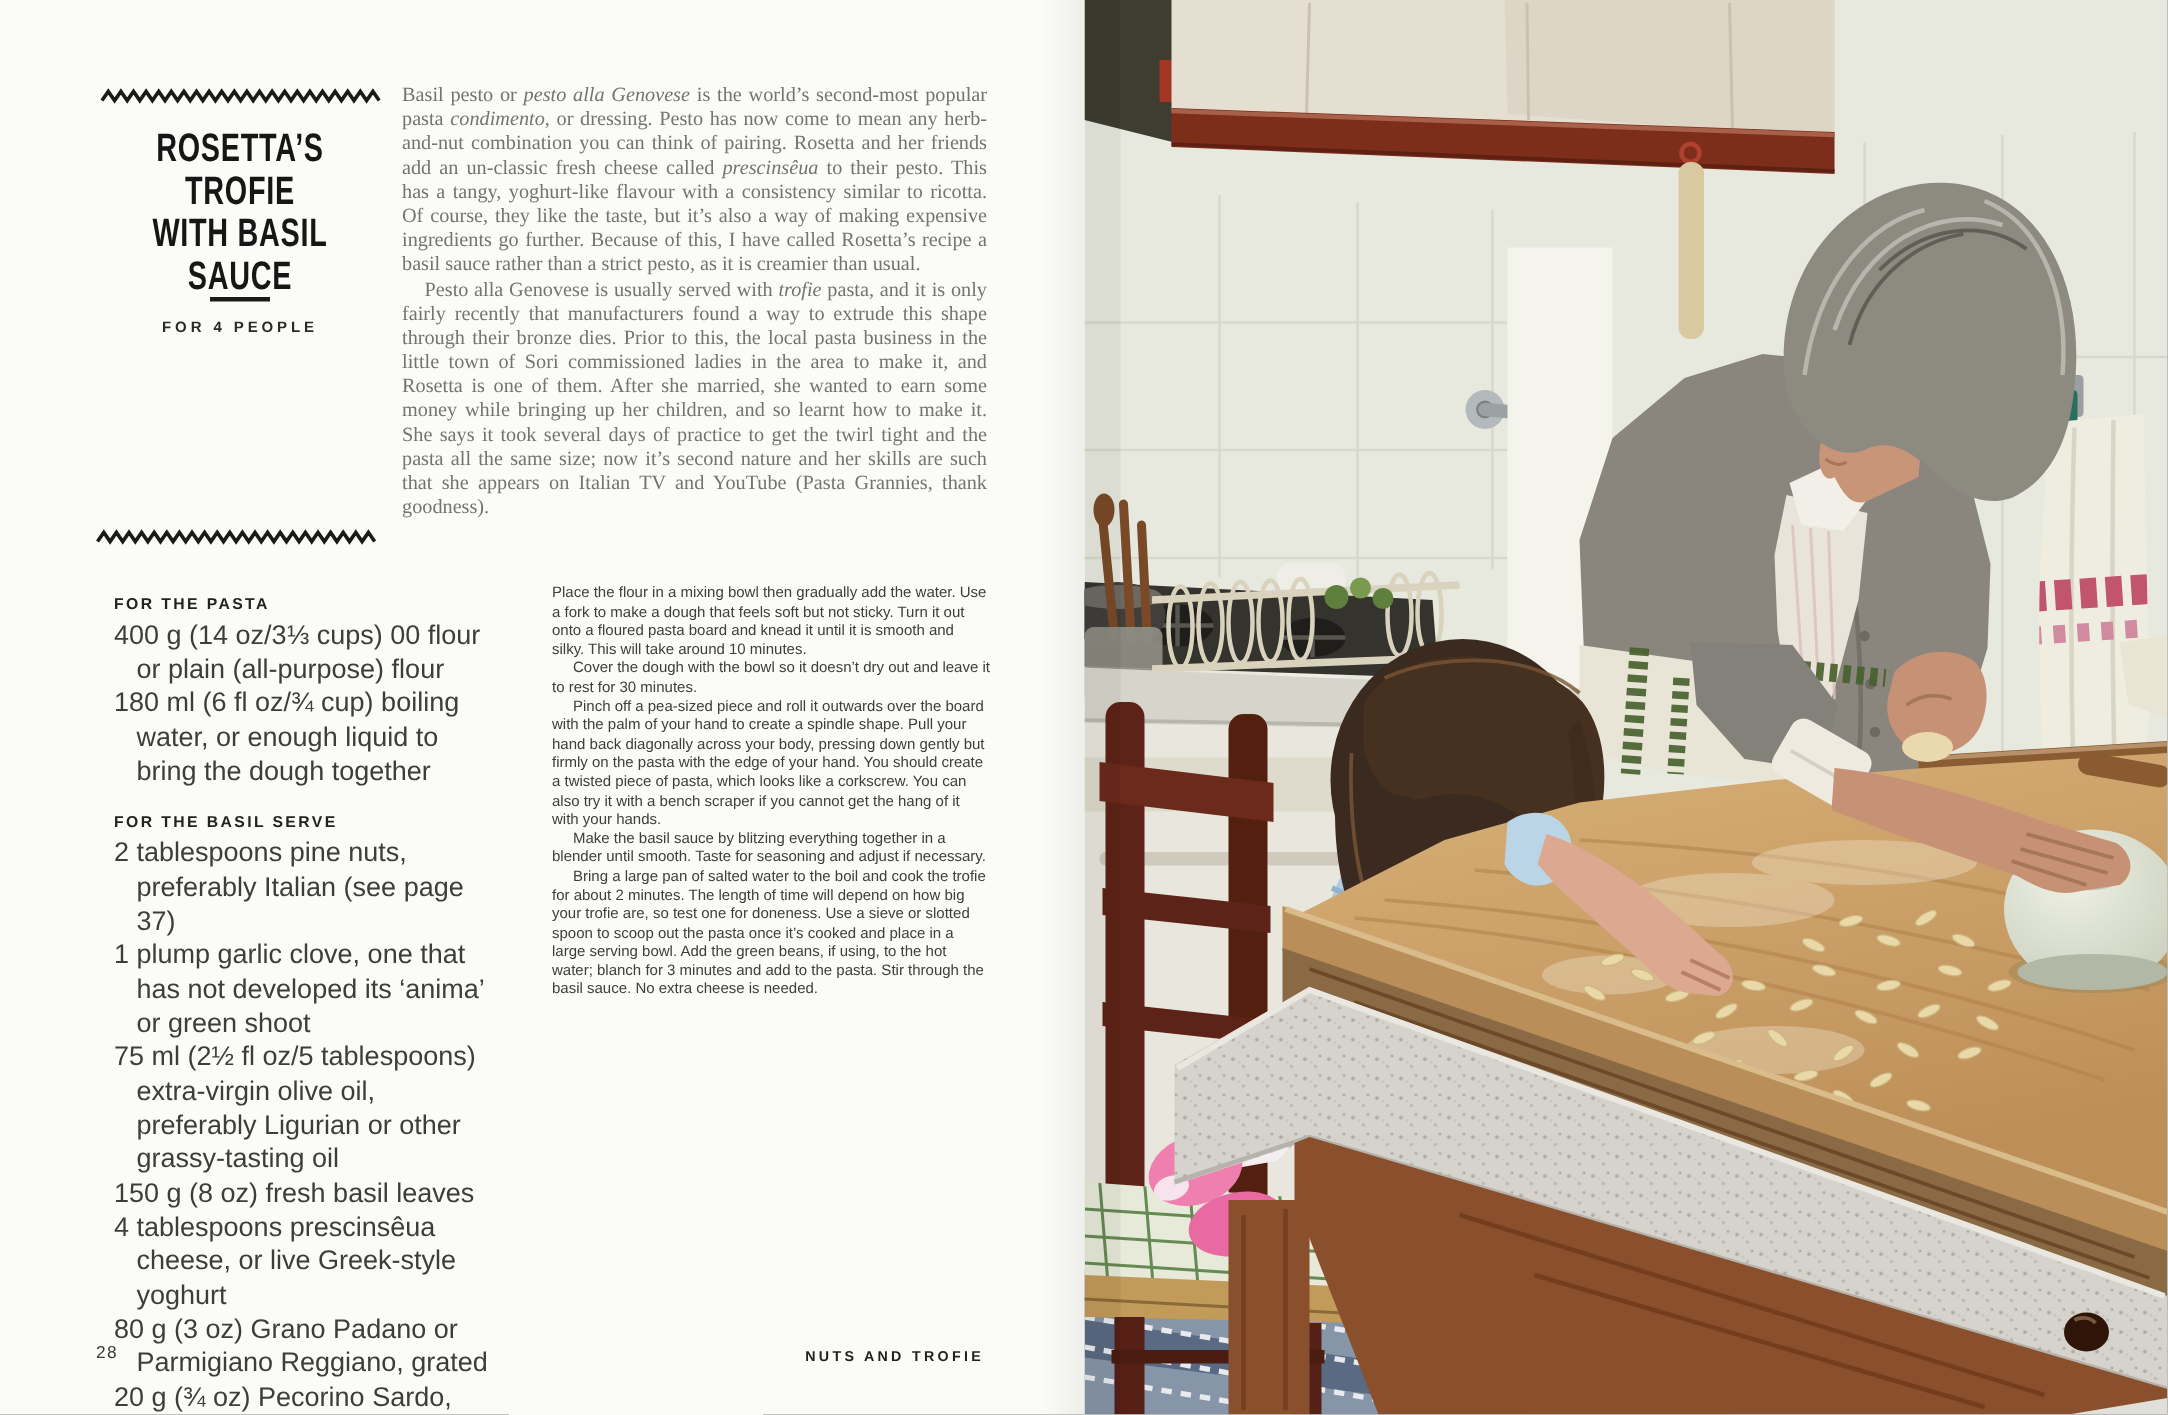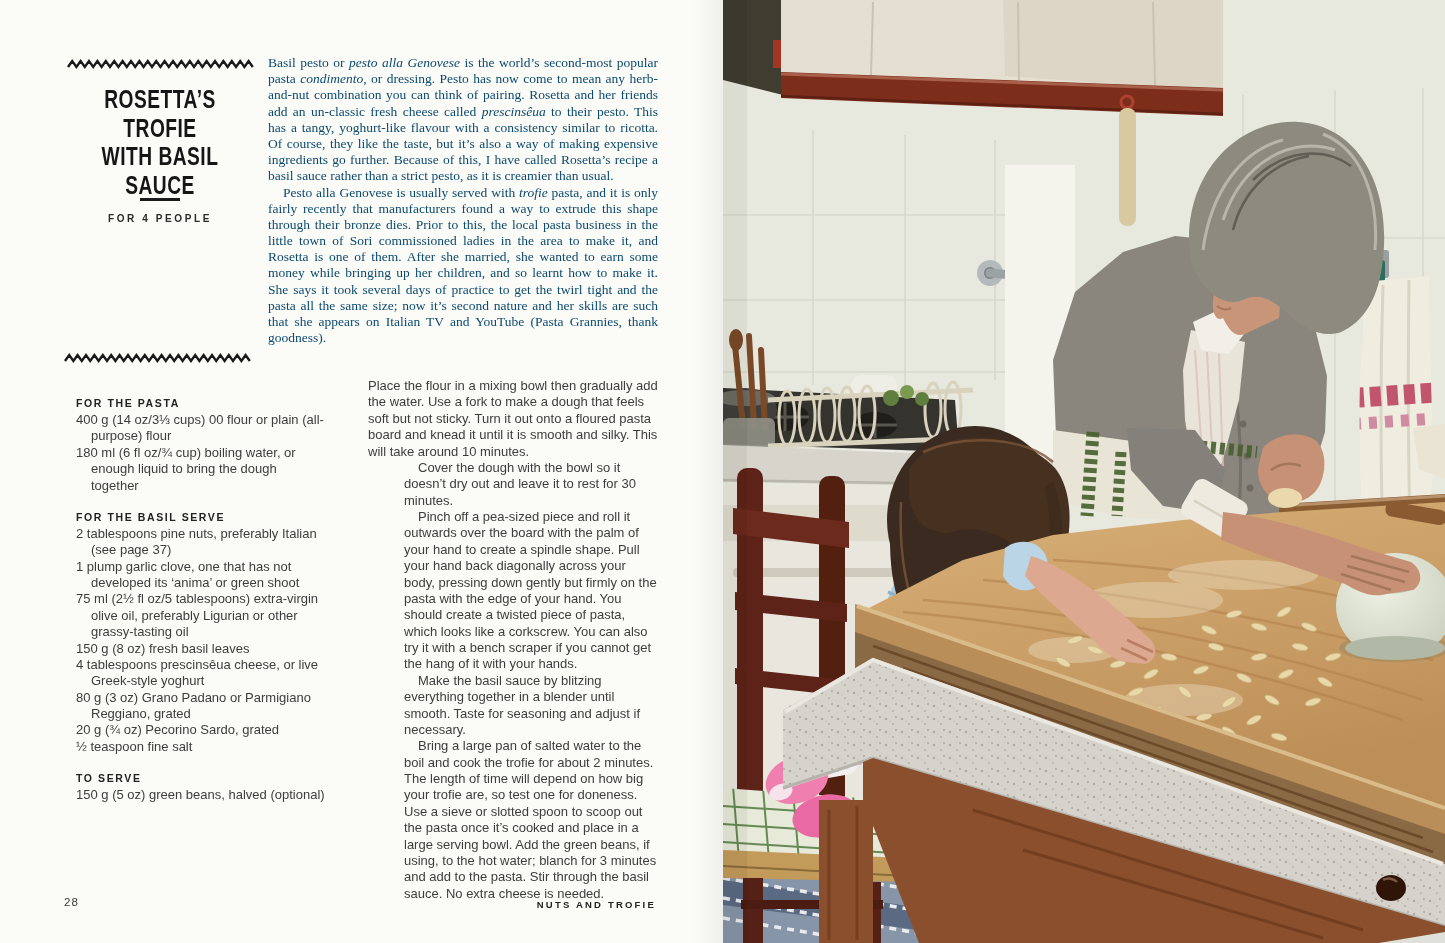--- a/index.html
+++ b/index.html
@@ -10,32 +10,32 @@
   .gutter{position:absolute;left:693px;top:0;width:30px;height:943px;
           background:linear-gradient(to right,rgba(0,0,0,0),rgba(0,0,0,.05));}
   .title-block{position:absolute;left:63px;top:58px;width:194px;text-align:center;color:#161616;}
   .zigzag{display:block;margin:0 auto;}
   .recipe-title{margin:16px 0 0 0;font-size:20px;font-weight:700;letter-spacing:.5px;
         line-height:1.08;transform:scale(.96,1.32);transform-origin:50% 0;color:#161616;}
   .title-divider{width:40px;height:3px;background:#1a1a1a;margin:26px auto 12px auto;}
   .serving{font-size:10px;font-weight:700;letter-spacing:2.6px;color:#2a2a2a;}
   .intro{position:absolute;left:268px;top:55px;width:390px;
          font-family:"Liberation Serif",serif;font-size:13.5px;line-height:1.2;
-         text-align:justify;color:#0c4a6e;}
+         text-align:justify;color:#737373;}
   .intro p{margin:0;}
   .intro p + p{text-indent:15px;}
   .zig2{position:absolute;left:63px;top:352px;}
   .ingredients{position:absolute;left:76px;top:397px;width:252px;color:#3d3d3d;}
   .ing-section{margin:0 0 17px 0;}
   .ing-heading{margin:0 0 3px 0;font-size:10.5px;font-weight:700;letter-spacing:1.6px;color:#222;}
-  .ing-item{margin:0;font-size:13px;line-height:1.26;padding-left:15px;text-indent:-15px;}
-  .method{position:absolute;left:368px;top:378px;width:292px;font-size:13px;
+  .ing-item{margin:0;font-size:18px;line-height:1.26;padding-left:15px;text-indent:-15px;}
+  .method{position:absolute;left:368px;top:390px;width:292px;font-size:10px;
           line-height:1.26;color:#3d3d3d;}
   .method p{margin:0;}
-  .method p + p{text-indent:14px;margin-left:36px;}
+  .method p + p{text-indent:14px;}
   .page-num{position:absolute;left:64px;top:896px;font-size:11.5px;letter-spacing:1px;color:#3a3a3a;}
   .chapter{position:absolute;left:368px;top:899px;width:288px;text-align:right;
            font-size:9.5px;font-weight:700;letter-spacing:2.2px;color:#222;}
   
   .photo{position:absolute;left:723px;top:0;width:722px;height:943px;margin:0;}
   .photo svg{display:block;}
   i{font-style:italic;}
 </style>
 </head>
 <body>

